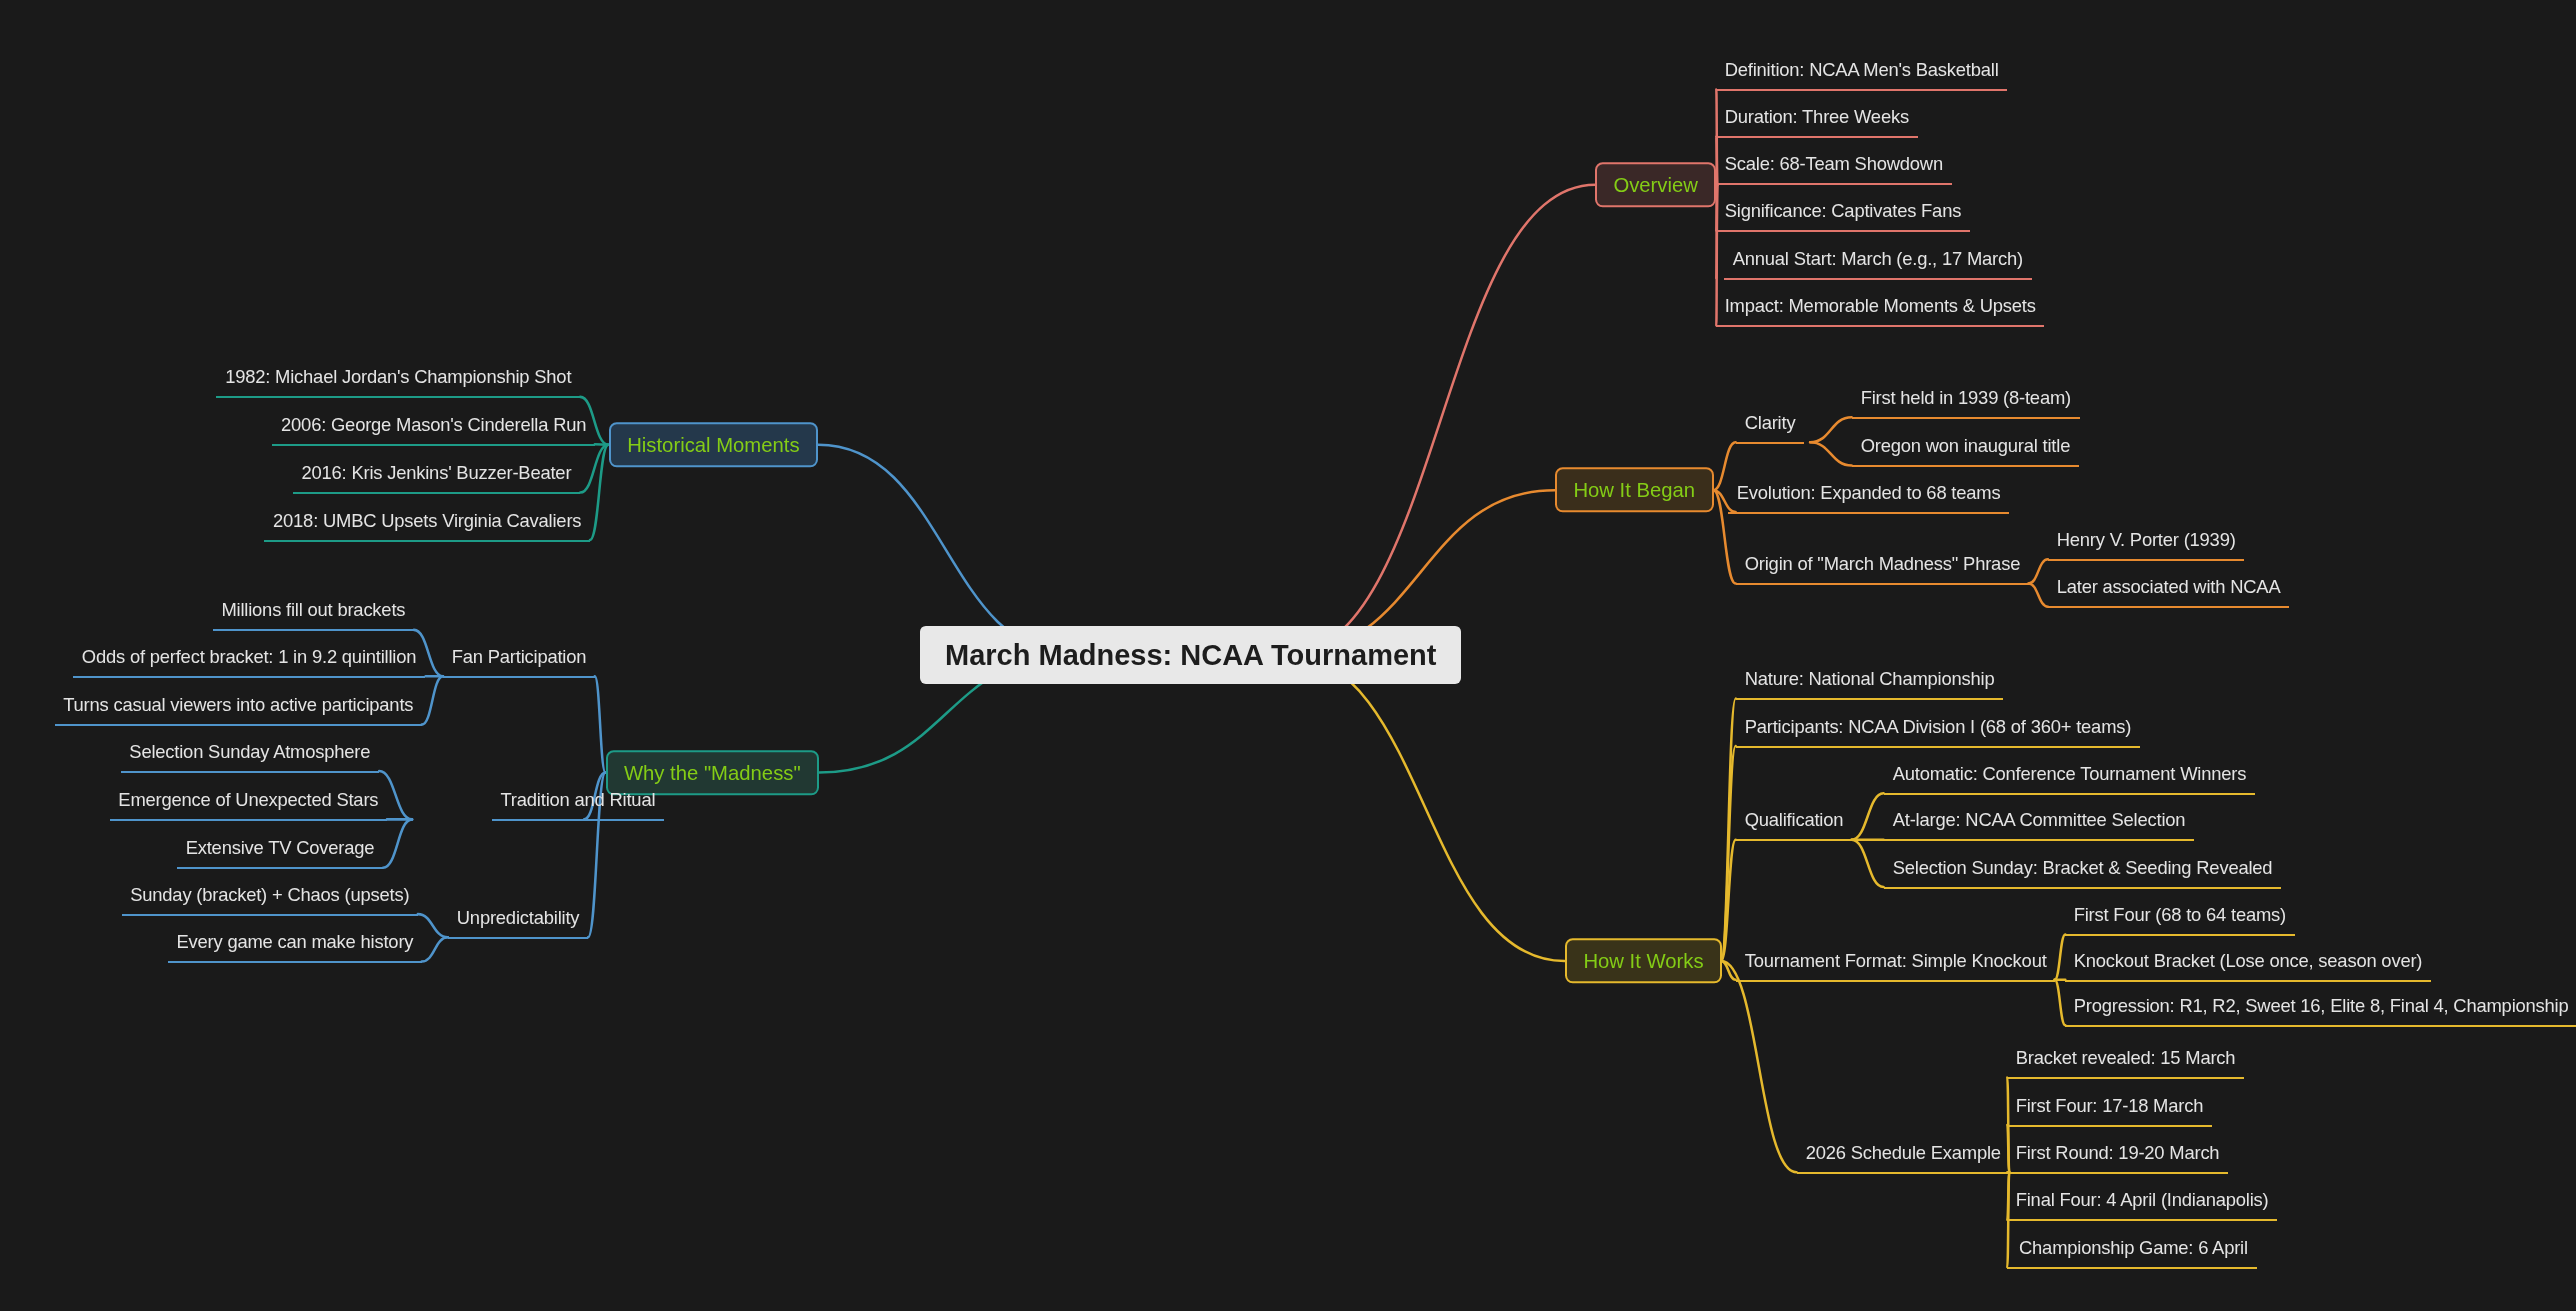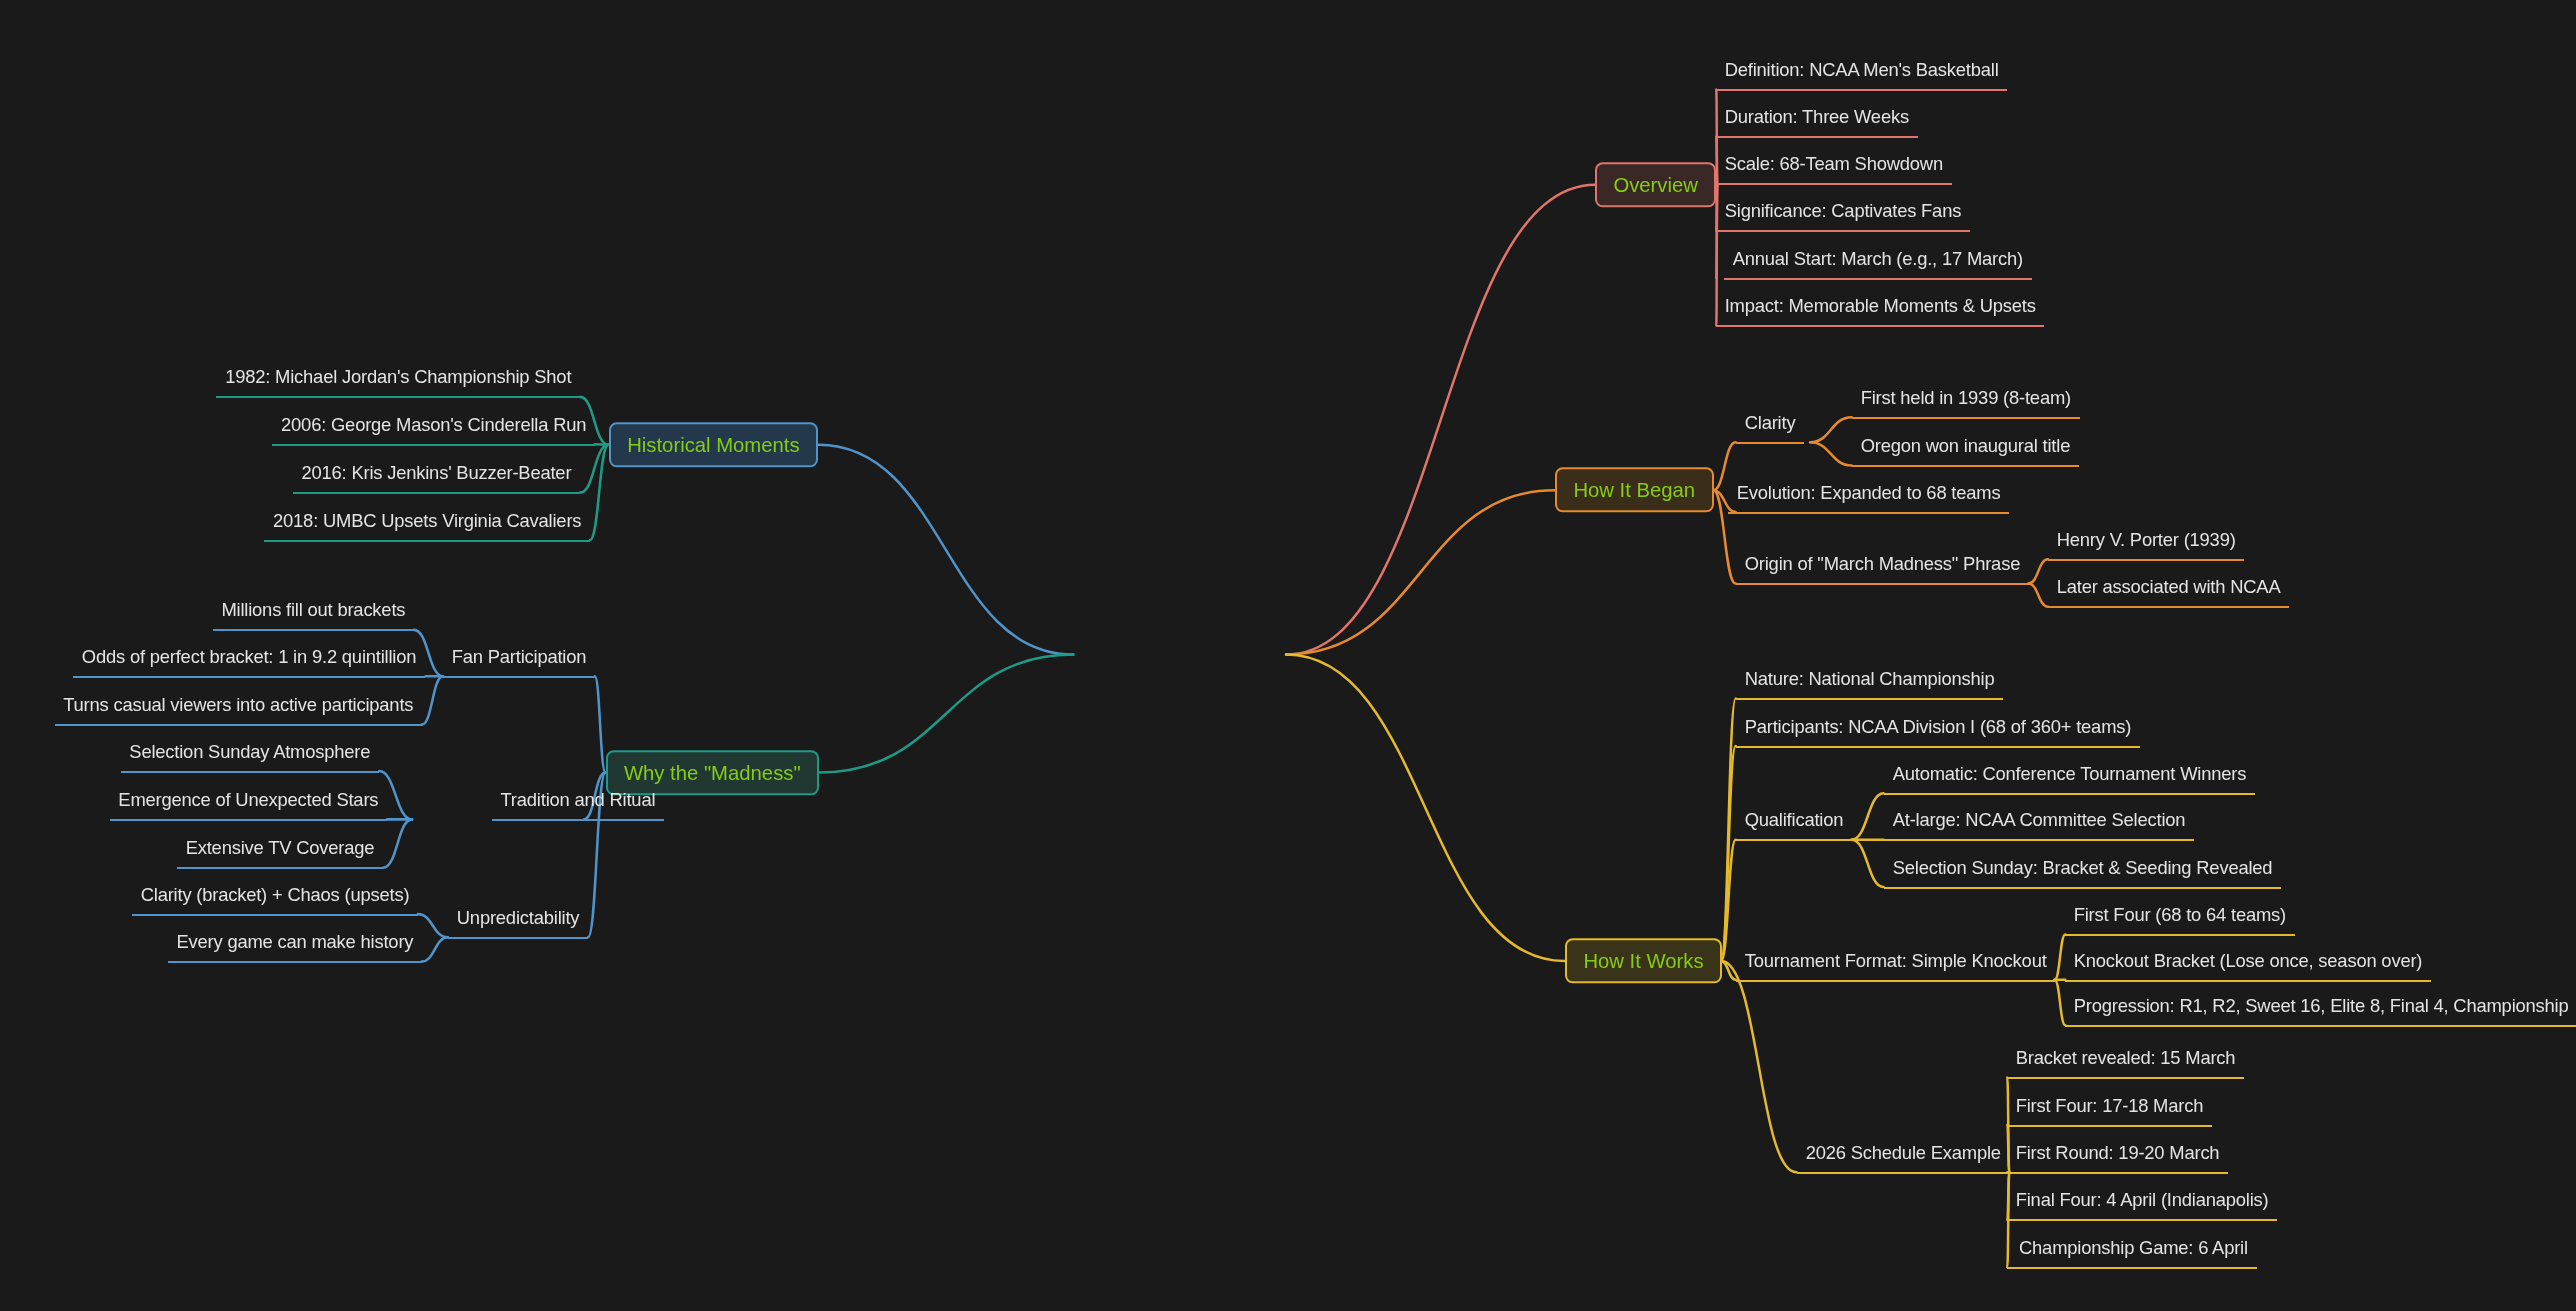--- a/index.html
+++ b/index.html
@@ -77,20 +77,21 @@
       <path d="M 458 699.5 C 449 699.5, 449 699.5, 440 699.5" fill="none" stroke="#4f94cb" stroke-width="2.6" stroke-linecap="round"></path>
       <path d="M 458 699.5 C 447 699.5, 447 749.5, 436 749.5" fill="none" stroke="#4f94cb" stroke-width="2.6" stroke-linecap="round"></path>
       <path d="M 626 799 C 615 799, 615 847.5, 604 847.5" fill="none" stroke="#4f94cb" stroke-width="2.6" stroke-linecap="round"></path>
       <path d="M 426 847.5 C 409 847.5, 409 797.5, 392 797.5" fill="none" stroke="#4f94cb" stroke-width="2.6" stroke-linecap="round"></path>
       <path d="M 426 847.5 C 413 847.5, 413 847.5, 400 847.5" fill="none" stroke="#4f94cb" stroke-width="2.6" stroke-linecap="round"></path>
       <path d="M 426 847.5 C 411 847.5, 411 897.5, 396 897.5" fill="none" stroke="#4f94cb" stroke-width="2.6" stroke-linecap="round"></path>
       <path d="M 626 799 C 617 799, 617 969.5, 608 969.5" fill="none" stroke="#4f94cb" stroke-width="2.6" stroke-linecap="round"></path>
       <path d="M 463 969.5 C 447.5 969.5, 447.5 945.5, 432 945.5" fill="none" stroke="#4f94cb" stroke-width="2.6" stroke-linecap="round"></path>
       <path d="M 463 969.5 C 449.5 969.5, 449.5 994.5, 436 994.5" fill="none" stroke="#4f94cb" stroke-width="2.6" stroke-linecap="round"></path>
     </svg>
+  <div class="center-node" id="center-node" style="left:920px;top:655px;">March Madness: NCAA Tournament</div>
   <div id="nodes">
       <div class="node-box" style="border-color: rgb(224, 117, 107); background: rgb(58, 40, 39); top: 185px; left: 1595px;">Overview</div>
       <div class="leaf" style="border-bottom-color: rgb(224, 117, 107); top: 60px; left: 1716px;">Definition: NCAA Men's Basketball</div>
       <div class="leaf" style="border-bottom-color: rgb(224, 117, 107); top: 107px; left: 1716px;">Duration: Three Weeks</div>
       <div class="leaf" style="border-bottom-color: rgb(224, 117, 107); top: 154px; left: 1716px;">Scale: 68-Team Showdown</div>
       <div class="leaf" style="border-bottom-color: rgb(224, 117, 107); top: 201px; left: 1716px;">Significance: Captivates Fans</div>
       <div class="leaf" style="border-bottom-color: rgb(224, 117, 107); top: 249px; left: 1716px; margin-left: 8px;">Annual Start: March (e.g., 17 March)</div>
       <div class="leaf" style="border-bottom-color: rgb(224, 117, 107); top: 296px; left: 1716px;">Impact: Memorable Moments &amp; Upsets</div>
       <div class="node-box" style="border-color: rgb(231, 138, 47); background: rgb(58, 46, 27); top: 490px; left: 1555px;">How It Began</div>
       <div class="leaf" style="border-bottom-color: rgb(231, 138, 47); top: 413px; left: 1736px;">Clarity</div>
@@ -125,17 +126,17 @@
       <div class="node-box" style="border-color: rgb(29, 155, 135); background: rgb(33, 56, 50); top: 773px; right: 1757px;">Why the "Madness"</div>
       <div class="leaf" style="border-bottom-color: rgb(79, 148, 203); top: 647px; right: 1981px;">Fan Participation</div>
       <div class="leaf" style="border-bottom-color: rgb(79, 148, 203); top: 600px; right: 2162px;">Millions fill out brackets</div>
       <div class="leaf" style="border-bottom-color: rgb(79, 148, 203); top: 647px; right: 2151px;">Odds of perfect bracket: 1 in 9.2 quintillion</div>
       <div class="leaf" style="border-bottom-color: rgb(79, 148, 203); top: 695px; right: 2154px;">Turns casual viewers into active participants</div>
       <div class="leaf" style="border-bottom-color: rgb(79, 148, 203); top: 790px; right: 1912px;">Tradition and Ritual</div>
       <div class="leaf" style="border-bottom-color: rgb(79, 148, 203); top: 742px; right: 2197px;">Selection Sunday Atmosphere</div>
       <div class="leaf" style="border-bottom-color: rgb(79, 148, 203); top: 790px; right: 2189px;">Emergence of Unexpected Stars</div>
       <div class="leaf" style="border-bottom-color: rgb(79, 148, 203); top: 838px; right: 2193px;">Extensive TV Coverage</div>
       <div class="leaf" style="border-bottom-color: rgb(79, 148, 203); top: 908px; right: 1988px;">Unpredictability</div>
-      <div class="leaf" style="border-bottom-color: rgb(79, 148, 203); top: 885px; right: 2158px;">Clarity (bracket) + Chaos (upsets)</div>
+      <div class="leaf" style="border-bottom-color: rgb(79, 148, 203); top: 885px; right: 2158px;">Sunday (bracket) + Chaos (upsets)</div>
       <div class="leaf" style="border-bottom-color: rgb(79, 148, 203); top: 932px; right: 2154px;">Every game can make history</div>
     </div>
 </div>
 
 
 </body></html>

